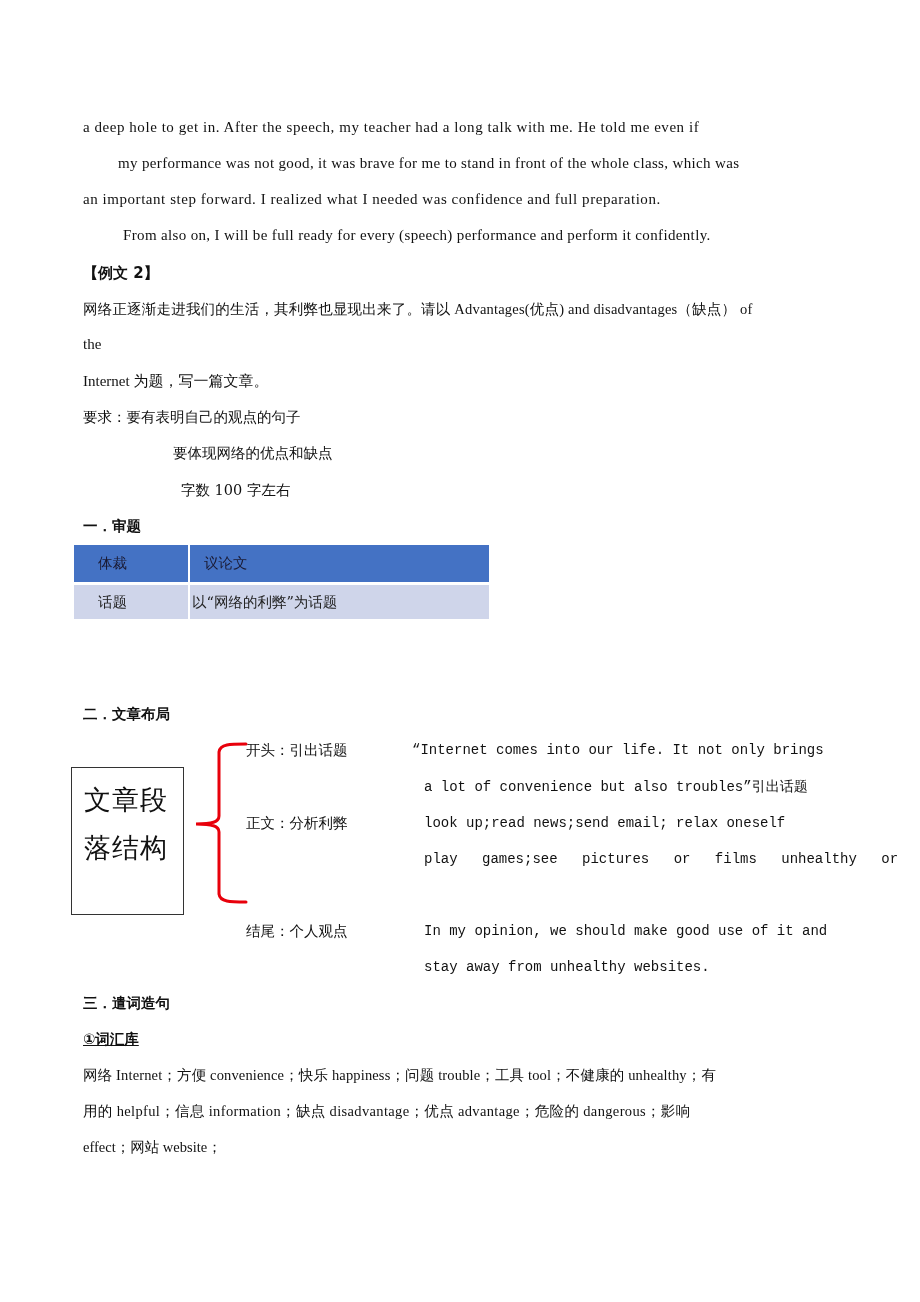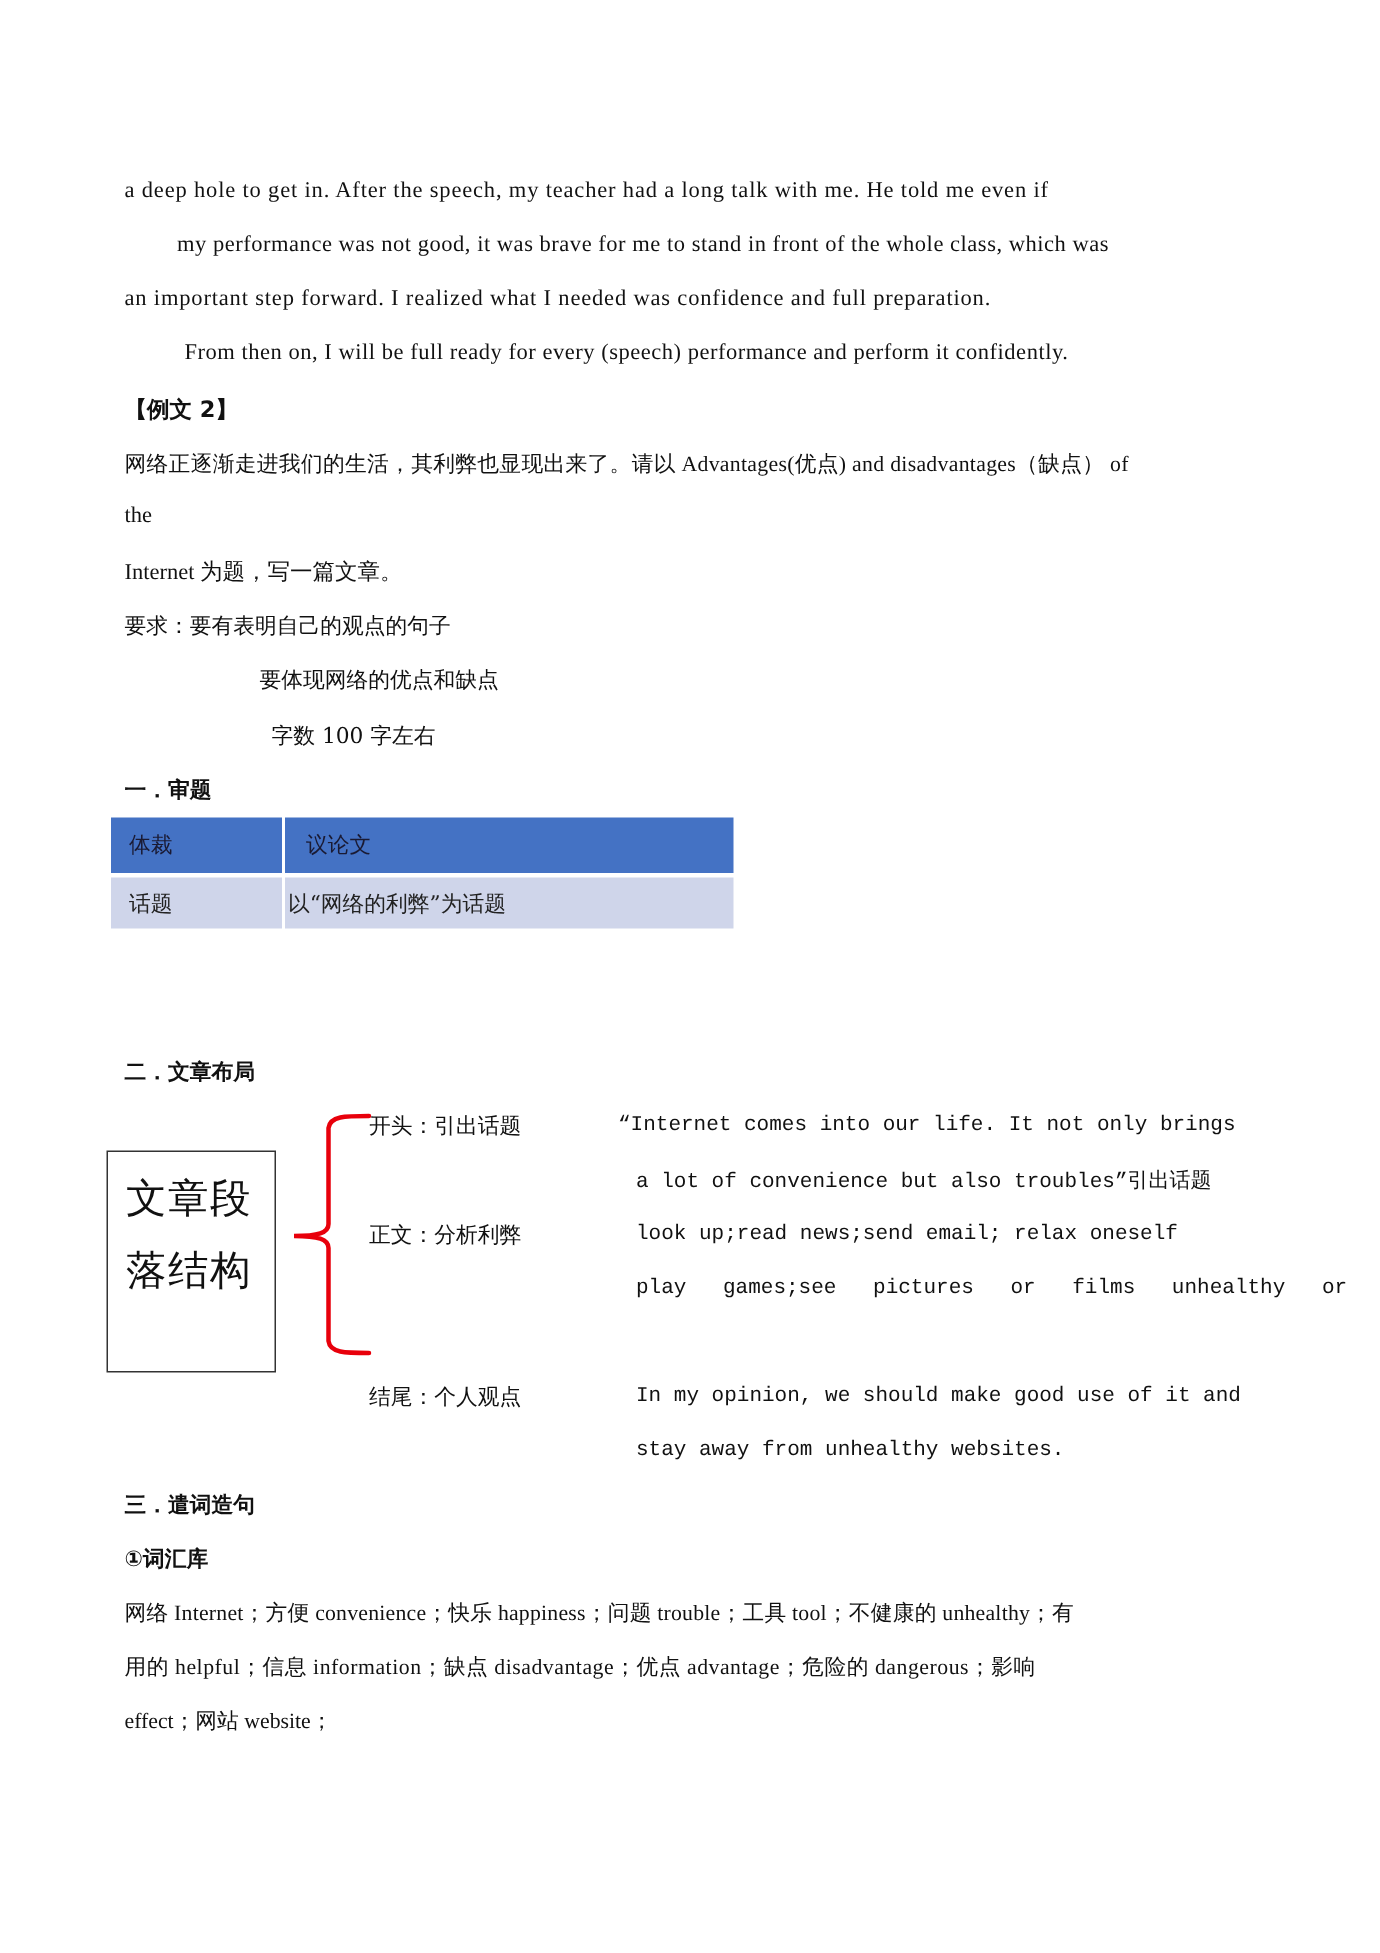--- a/index.html
+++ b/index.html
@@ -22,21 +22,21 @@
     .just { display: flex; justify-content: space-between; }
 
     
     .tbl { position: absolute; left: 74px; top: 545px; width: 415px; }
     .tbl-row { display: flex; height: 34px; margin-bottom: 3px; }
     .tbl-cell {
       display: flex; align-items: center; height: 100%;
       font-family: "DejaVu Serif", "Liberation Serif", serif; font-size: 14.5px; color: #222;
       box-sizing: border-box;
     }
-    .tbl-cell.c1 { width: 114px; padding-left: 12px; margin-right: 2px; }
+    .tbl-cell.c1 { width: 114px; padding-left: 24px; margin-right: 2px; }
     .tbl-cell.c2 { flex: 1; padding-left: 2px; }
     .row-head .tbl-cell { background: #4472c4; height: 37px; color: #1a1a33; }
     .row-head { height: 37px; }
     .row-head .c2 { padding-left: 14px; font-family: Liberation Mono, monospace; }
     .row-a .tbl-cell { background: #cfd5ea; }
     .row-b .tbl-cell { background: #e9ebf5; }
 
     
     .struct-box {
       position: absolute; left: 71px; top: 767px; width: 113px; height: 148px;
@@ -48,21 +48,21 @@
     .hidden-under { position: absolute; left: 82px; top: 889px; font-size: 13px; color: #444; z-index: 1; }
   </style>
 </head>
 <body>
 
 <div class="abs para just" style="left:83px; top:119px; width:754px;">
   <span style="letter-spacing:0.55px;">a deep hole to get in. After the speech, my teacher had a long talk with me. He told me even if</span>
 </div>
 <div class="abs para" style="left:83px; top:155px; letter-spacing:0.35px;margin-left:35px;">my performance was not good, it was brave for me to stand in front of the whole class, which was</div>
 <div class="abs para" style="left:83px; top:191px; letter-spacing:0.55px;">an important step forward. I realized what I needed was confidence and full preparation.</div>
-<div class="abs para" style="left:123px; top:227px; letter-spacing:0.35px;">From then on, I will be full ready for every (speech) performance and perform it confidently.</div>
+<div class="abs para" style="left:123px; top:227px; letter-spacing:0.35px;">From also on, I will be full ready for every (speech) performance and perform it confidently.</div>
 
 <div class="abs bold-h" style="left:83px; top:264px; font-size:15px;">【例文 2】</div>
 <div class="abs para" style="left:83px; top:300px; font-size:14.5px; letter-spacing:0.2px;">网络正逐渐走进我们的生活，其利弊也显现出来了。请以 Advantages(优点) and disadvantages（缺点） of</div>
 <div class="abs para" style="left:83px; top:336px;">the</div>
 <div class="abs para" style="left:83px; top:372px;">Internet 为题，写一篇文章。</div>
 <div class="abs cn" style="left:83px; top:408px;">要求：要有表明自己的观点的句子</div>
 <div class="abs cn" style="left:173px; top:444px;">要体现网络的优点和缺点</div>
 <div class="abs cn" style="left:181px; top:481px;">字数 100 字左右</div>
 
 <div class="abs bold-h" style="left:83px; top:517px;">一．审题</div>
@@ -96,16 +96,16 @@
 
 <div class="abs cn" style="left:246px; top:814px;">正文：分析利弊</div>
 <div class="abs mono" style="left:424px; top:815px;">look up;read news;send email; relax oneself</div>
 <div class="abs mono" style="left:424px; top:851px; word-spacing:16px;">play games;see pictures or films unhealthy or</div>
 
 <div class="abs cn" style="left:246px; top:922px;">结尾：个人观点</div>
 <div class="abs mono" style="left:424px; top:923px;">In my opinion, we should make good use of it and</div>
 <div class="abs mono" style="left:424px; top:959px;">stay away from unhealthy websites.</div>
 
 <div class="abs bold-h" style="left:83px; top:994px;">三．遣词造句</div>
-<div class="abs bold-h" style="left:83px; top:1030px;">①词汇库</div>
+<div class="abs bold-h" style="left:83px; top:1030px;text-decoration:underline;">①词汇库</div>
 <div class="abs para" style="left:83px; top:1066px; font-size:14.5px; letter-spacing:0.15px;">网络 Internet；方便 convenience；快乐 happiness；问题 trouble；工具 tool；不健康的 unhealthy；有</div>
 <div class="abs para" style="left:83px; top:1102px; font-size:14.5px; letter-spacing:0.35px;">用的 helpful；信息 information；缺点 disadvantage；优点 advantage；危险的 dangerous；影响</div>
 <div class="abs para" style="left:83px; top:1138px; font-size:14.5px;">effect；网站 website；</div>
 
 </body></html>

